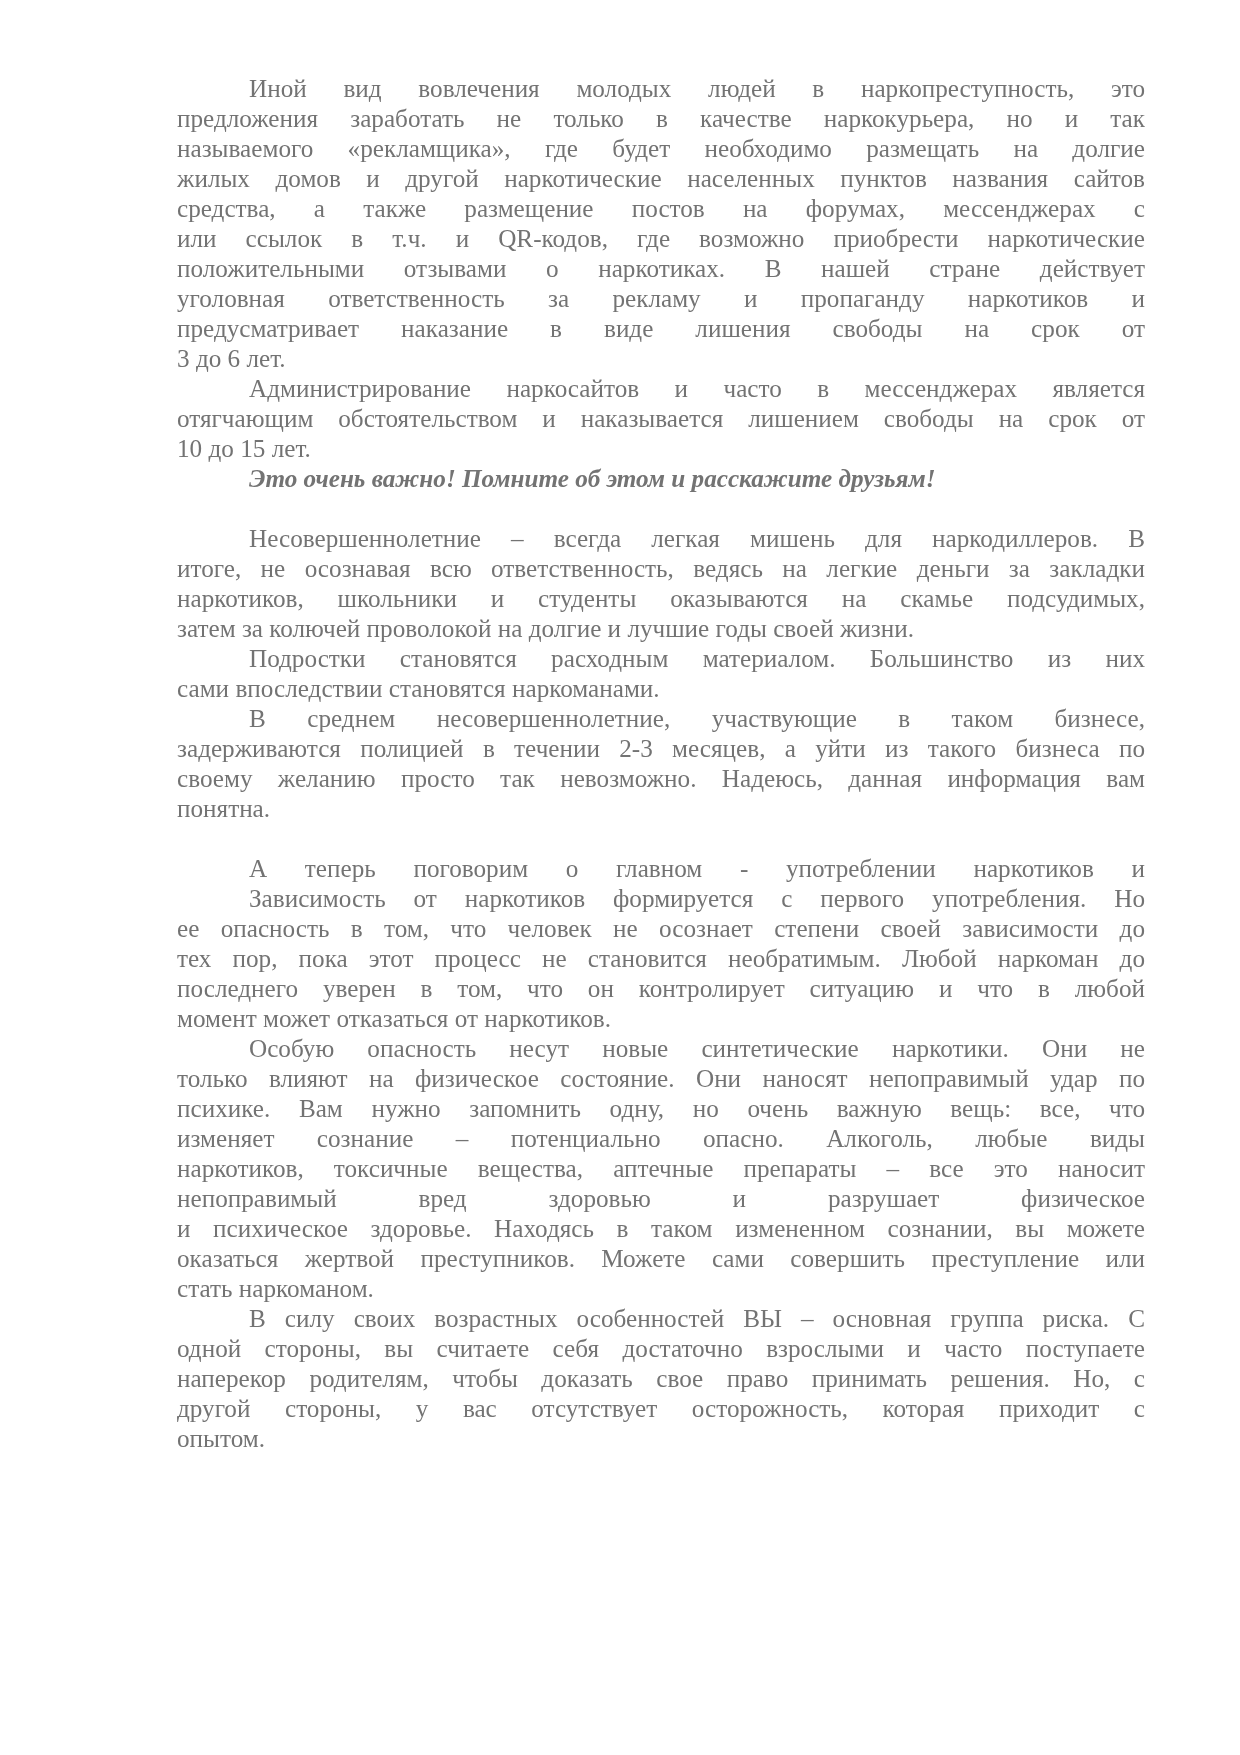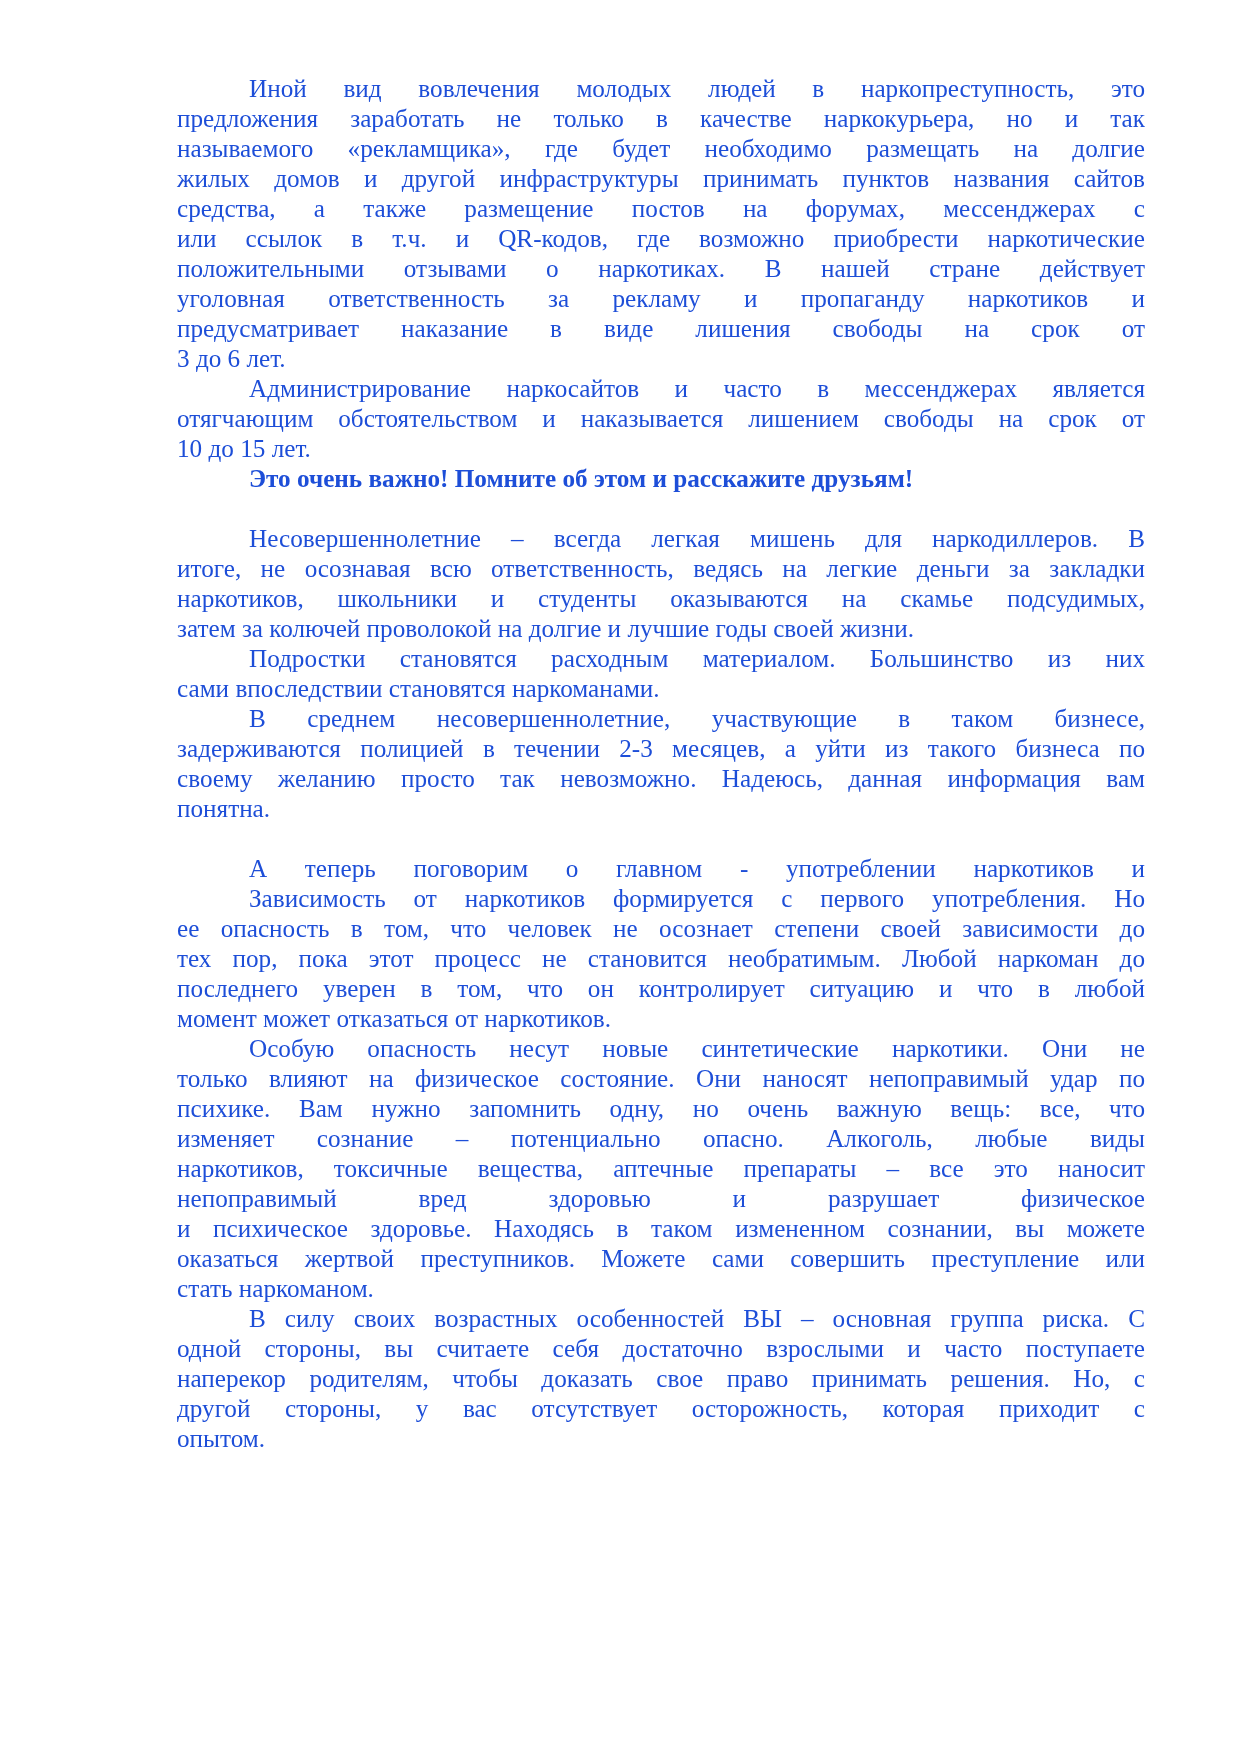--- a/index.html
+++ b/index.html
@@ -4,47 +4,47 @@
 <style>
   html, body { margin: 0; padding: 0; background: #ffffff; }
   body { width: 1240px; height: 1755px; overflow: hidden; position: relative; }
   .page {
     position: absolute;
     left: 177px;
     top: 74px;
     width: 968px;
     font-family: "Liberation Serif", "DejaVu Serif", serif;
     font-size: 25.2px;
-    color: #1d4ed8;
+    color: #737373;
   }
   .line {
     display: block;
     height: 30px;
     line-height: 30px;
     white-space: nowrap;
     text-align: justify;
     text-align-last: justify;
     overflow: visible;
   }
   .line.last { text-align-last: left; }
   .line.indent { padding-left: 72px; }
-  .line.bold { font-weight: bold; text-align-last: left; }
+  .line.bold { font-weight: bold; text-align-last: left; font-style: italic; }
   .blank { height: 30px; }
   .para { display: block; }
 </style>
 </head>
 <body>
 
 <div class="page">
 
   <div class="para">
     <span class="line indent">Иной вид вовлечения молодых людей в наркопреступность, это</span>
     <span class="line">предложения заработать не только в качестве наркокурьера, но и так</span>
     <span class="line">называемого «рекламщика», где будет необходимо размещать на долгие</span>
-    <span class="line">жилых домов и другой инфраструктуры принимать пунктов названия сайтов</span>
+    <span class="line">жилых домов и другой наркотические населенных пунктов названия сайтов</span>
     <span class="line">средства, а также размещение постов на форумах, мессенджерах с</span>
     <span class="line">или ссылок в т.ч. и QR-кодов, где возможно приобрести наркотические</span>
     <span class="line">положительными отзывами о наркотиках. В нашей стране действует</span>
     <span class="line">уголовная ответственность за рекламу и пропаганду наркотиков и</span>
     <span class="line">предусматривает наказание в виде лишения свободы на срок от</span>
     <span class="line last">3 до 6 лет.</span>
   </div>
 
   <div class="para">
     <span class="line indent">Администрирование наркосайтов и часто в мессенджерах является</span>

